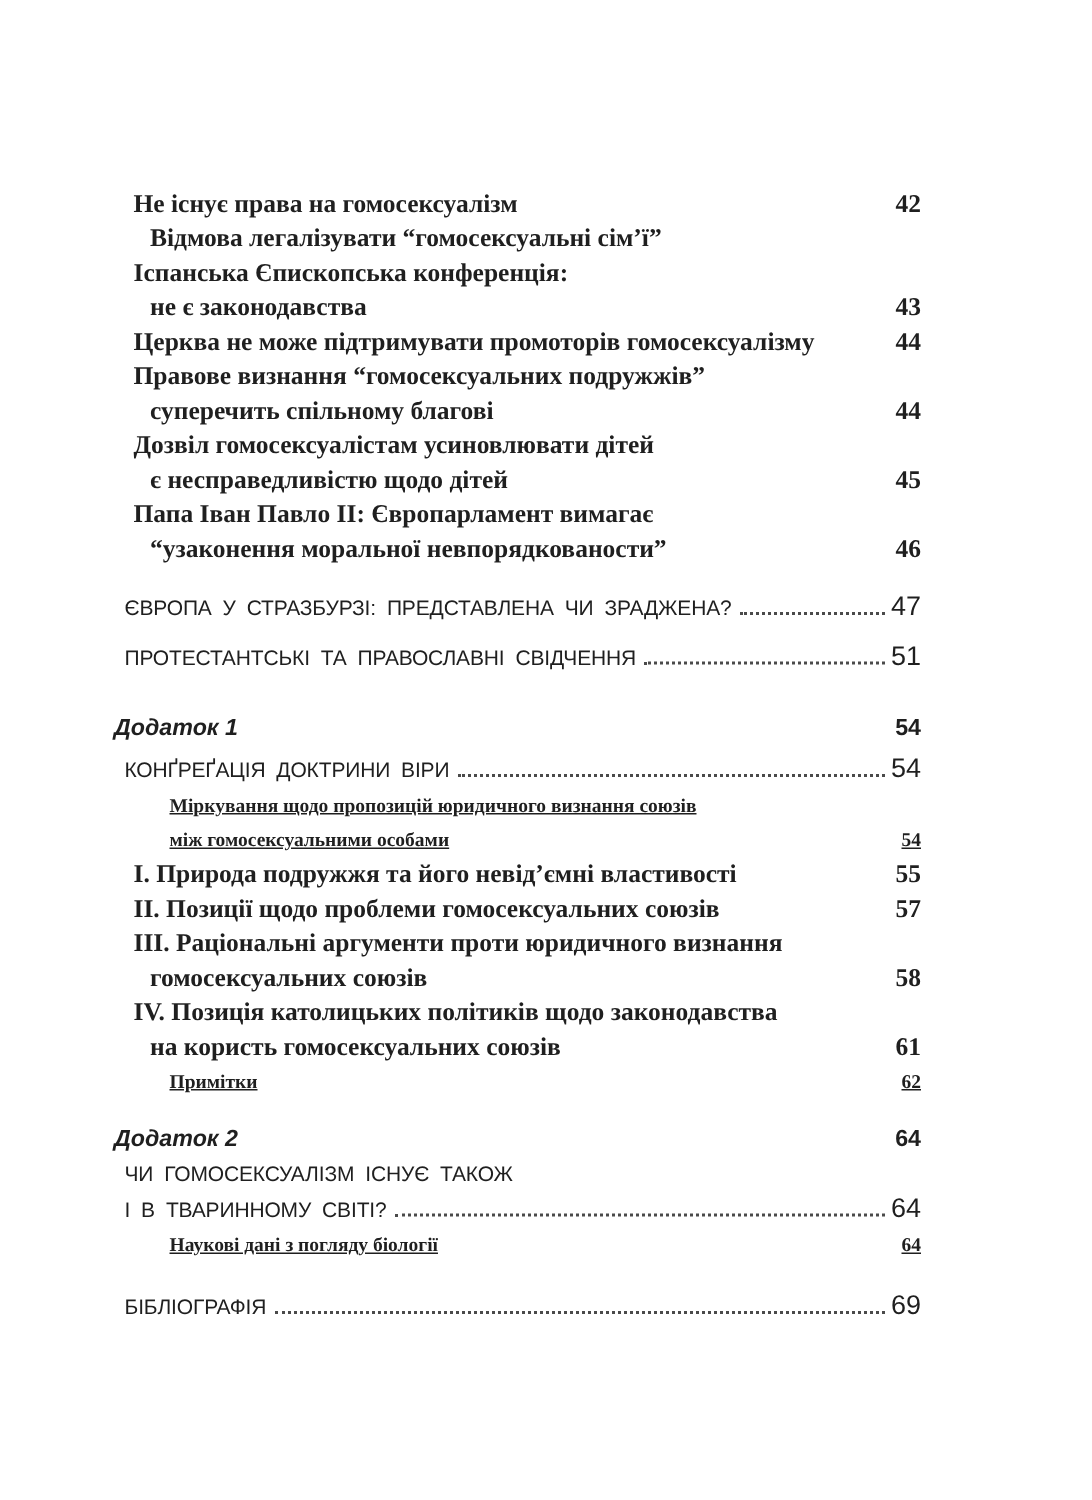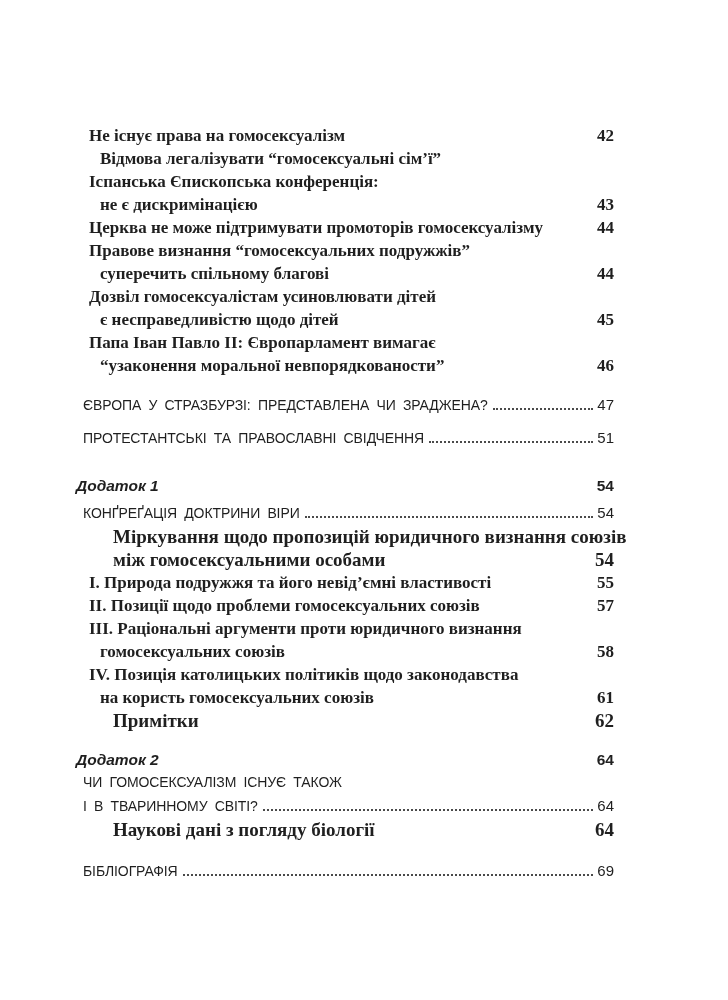--- a/index.html
+++ b/index.html
@@ -34,38 +34,39 @@
 
   
   .serif {
     font-family: "Liberation Serif", "DejaVu Serif", serif;
     font-weight: bold;
     font-size: 17px;
   }
   .sub {
     font-family: "Liberation Serif", "DejaVu Serif", serif;
     font-weight: bold;
-    font-size: 19px;
+    font-size: 13px;
+    text-decoration: underline;
   }
   .caps {
     font-family: "Liberation Sans", "DejaVu Sans", sans-serif;
     font-weight: normal;
     font-size: 14px;
     letter-spacing: -0.1px;
     word-spacing: 3.5px;
   }
   .appendix {
     font-family: "Liberation Sans", "DejaVu Sans", sans-serif;
     font-weight: bold;
     font-style: italic;
     font-size: 15.5px;
   }
   .appendix .num { font-style: normal; }
   .caps .num {
-    font-size: 15px;
+    font-size: 18px;
     letter-spacing: 0;
     word-spacing: normal;
   }
   .fill { flex: 1 1 auto; min-width: 6px; }
   .fill.dots {
     border-bottom: 2px dotted #4a4a4a;
     margin: 0 4px 4px 5px;
   }
   .num { text-align: right; }
 
@@ -89,21 +90,21 @@
 
   <div class="row serif ind2">
     <span>Відмова легалізувати “гомосексуальні сім’ї”</span>
   </div>
 
   <div class="row serif ind1">
     <span>Іспанська Єпископська конференція:</span>
   </div>
 
   <div class="row serif ind2">
-    <span>не є дискримінацією</span>
+    <span>не є законодавства</span>
     <span class="fill"></span>
     <span class="num">43</span>
   </div>
 
   <div class="row serif ind1">
     <span>Церква не може підтримувати промоторів гомосексуалізму</span>
     <span class="fill"></span>
     <span class="num">44</span>
   </div>
 

